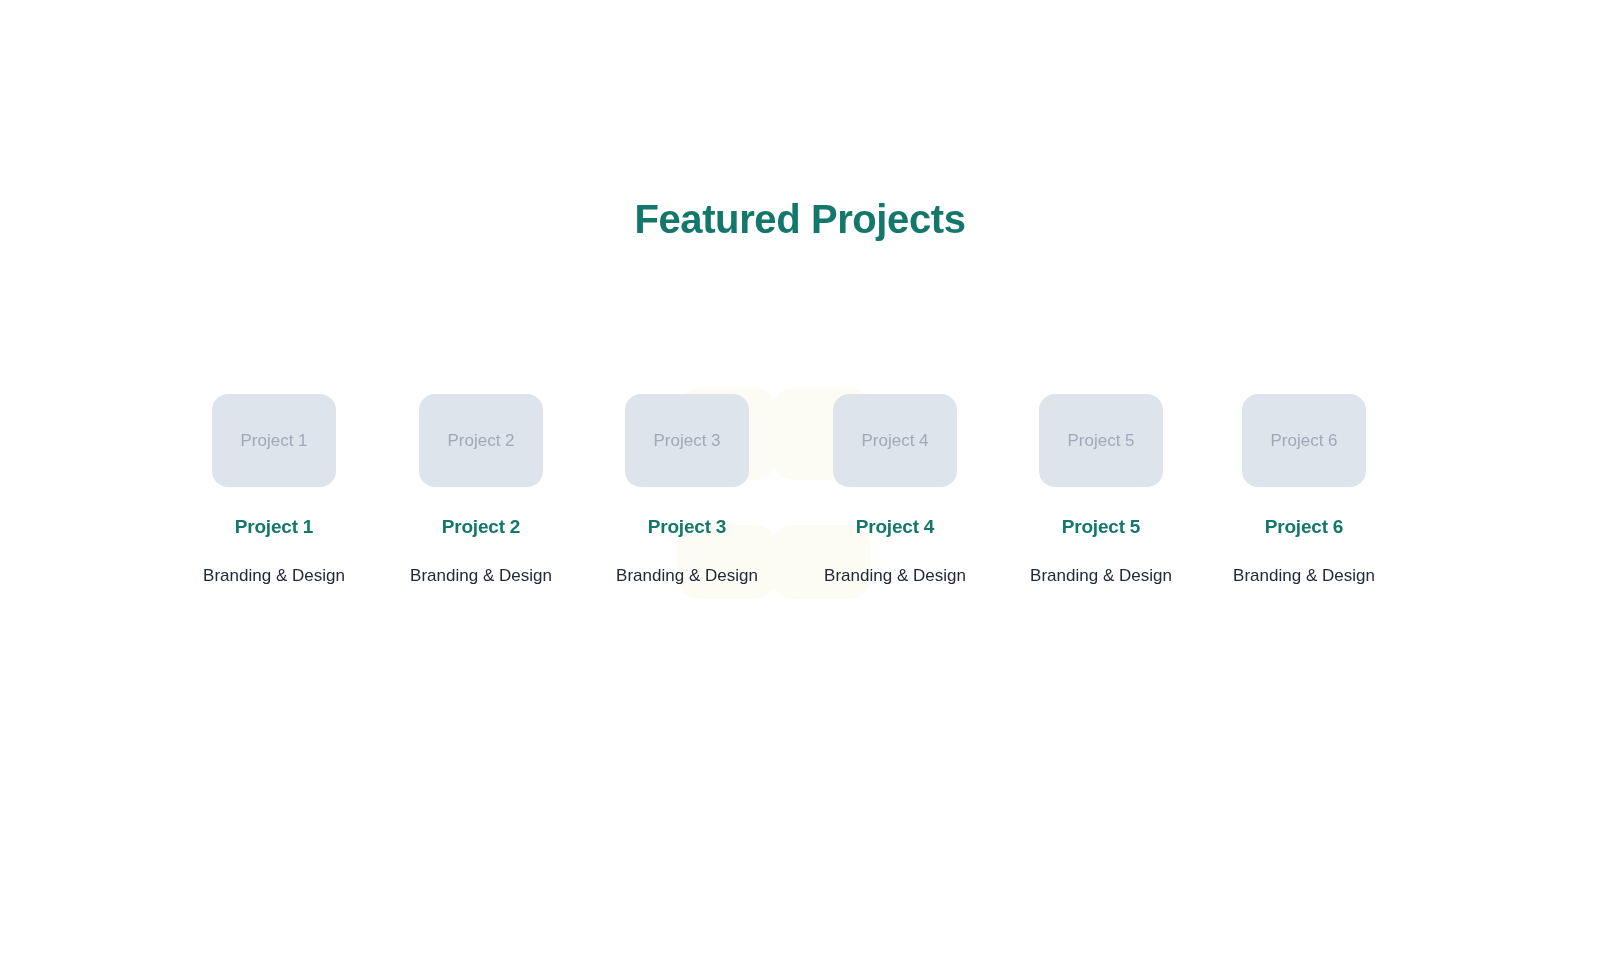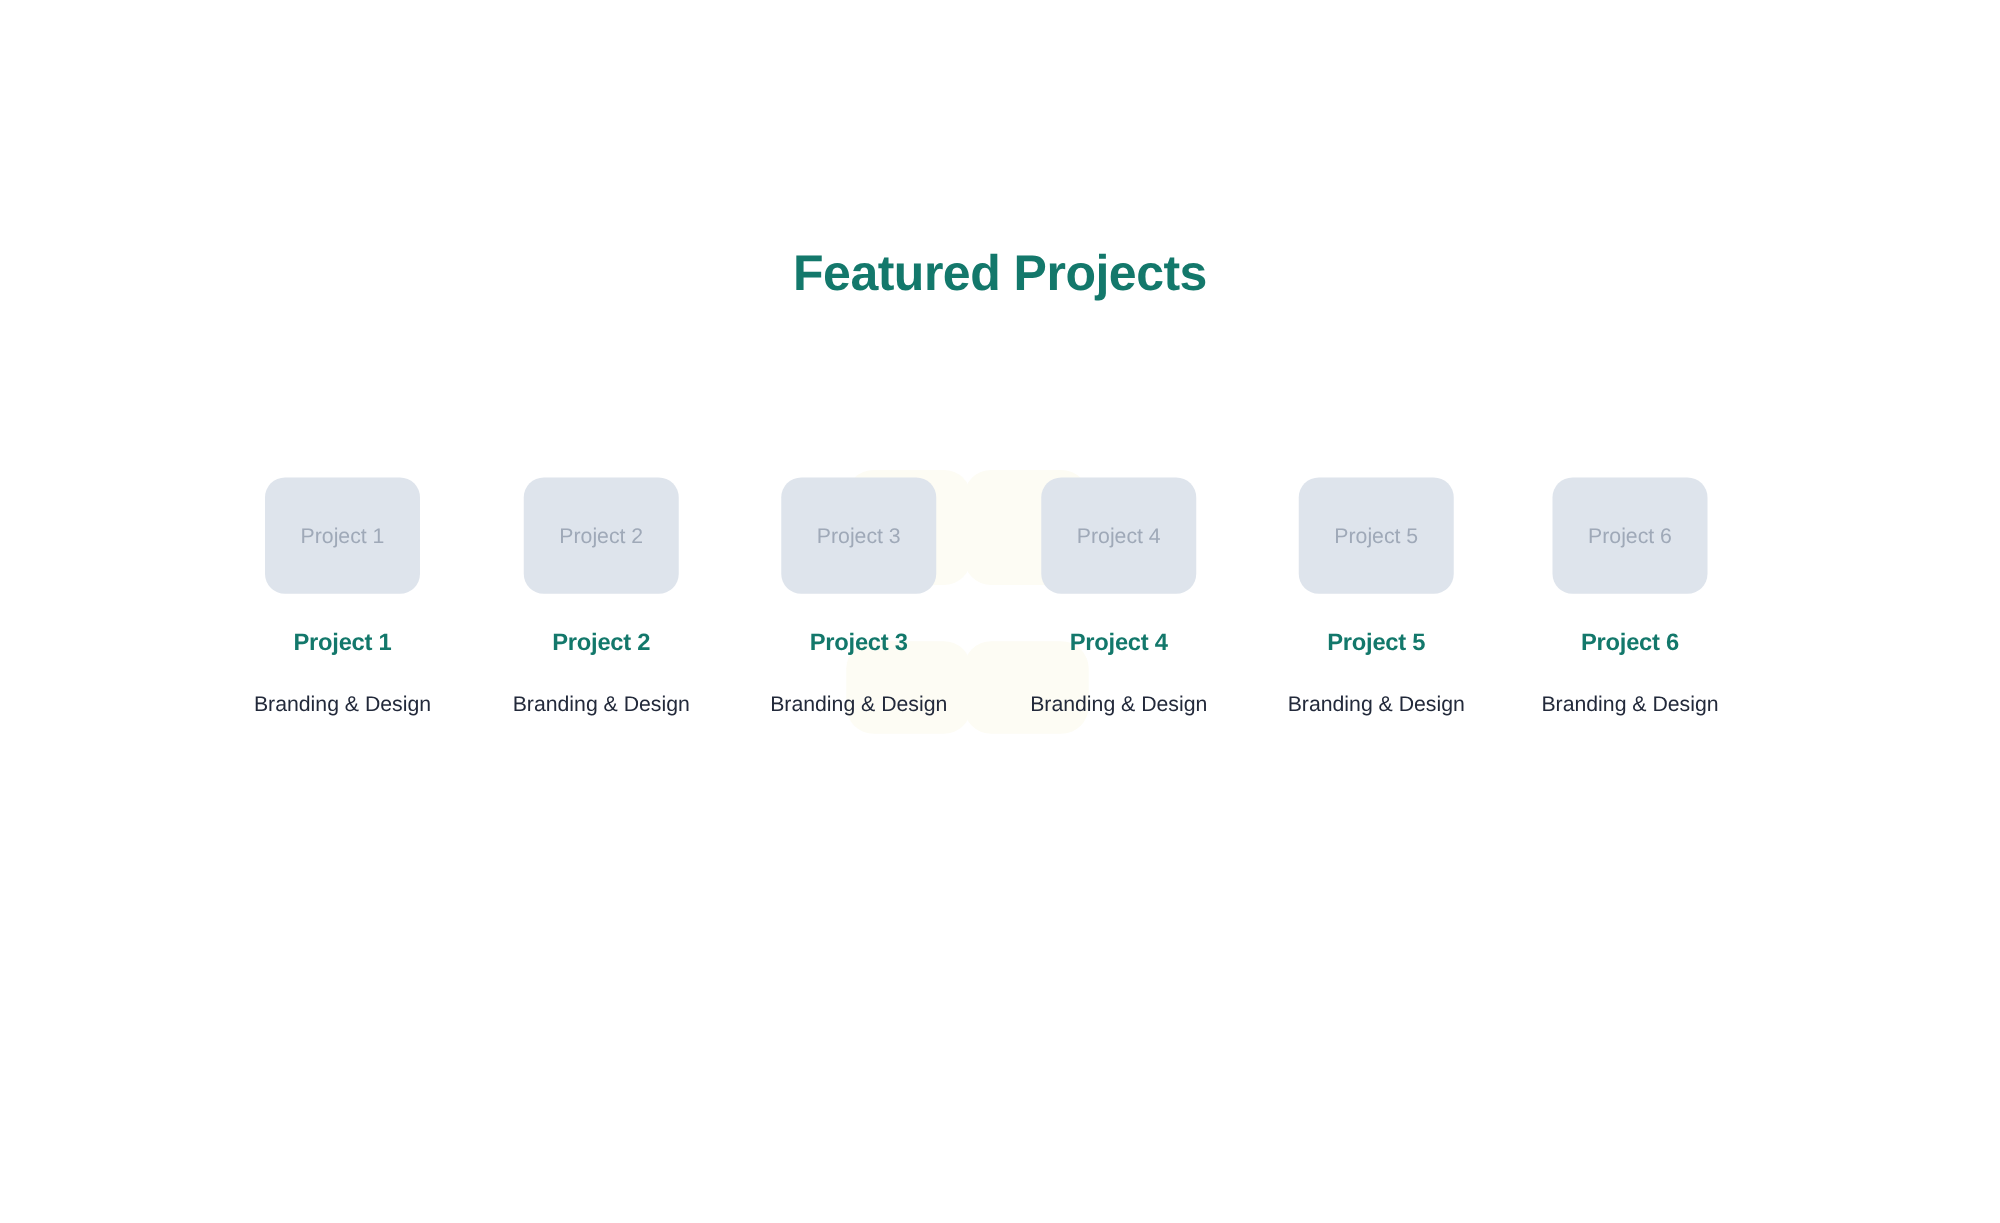--- a/index.html
+++ b/index.html
@@ -31,21 +31,21 @@
     letter-spacing: -0.4px;
     color: #13786b;
     line-height: 54px;
     white-space: nowrap;
   }
 
   
   #projects-grid {
     position: absolute;
     left: 190px;
-    top: 376px;
+    top: 388px;
     width: 1220px;
     height: 220px;
   }
 
   .project-card {
     position: absolute;
     top: 0;
     width: 168px;
     height: 220px;
   }

